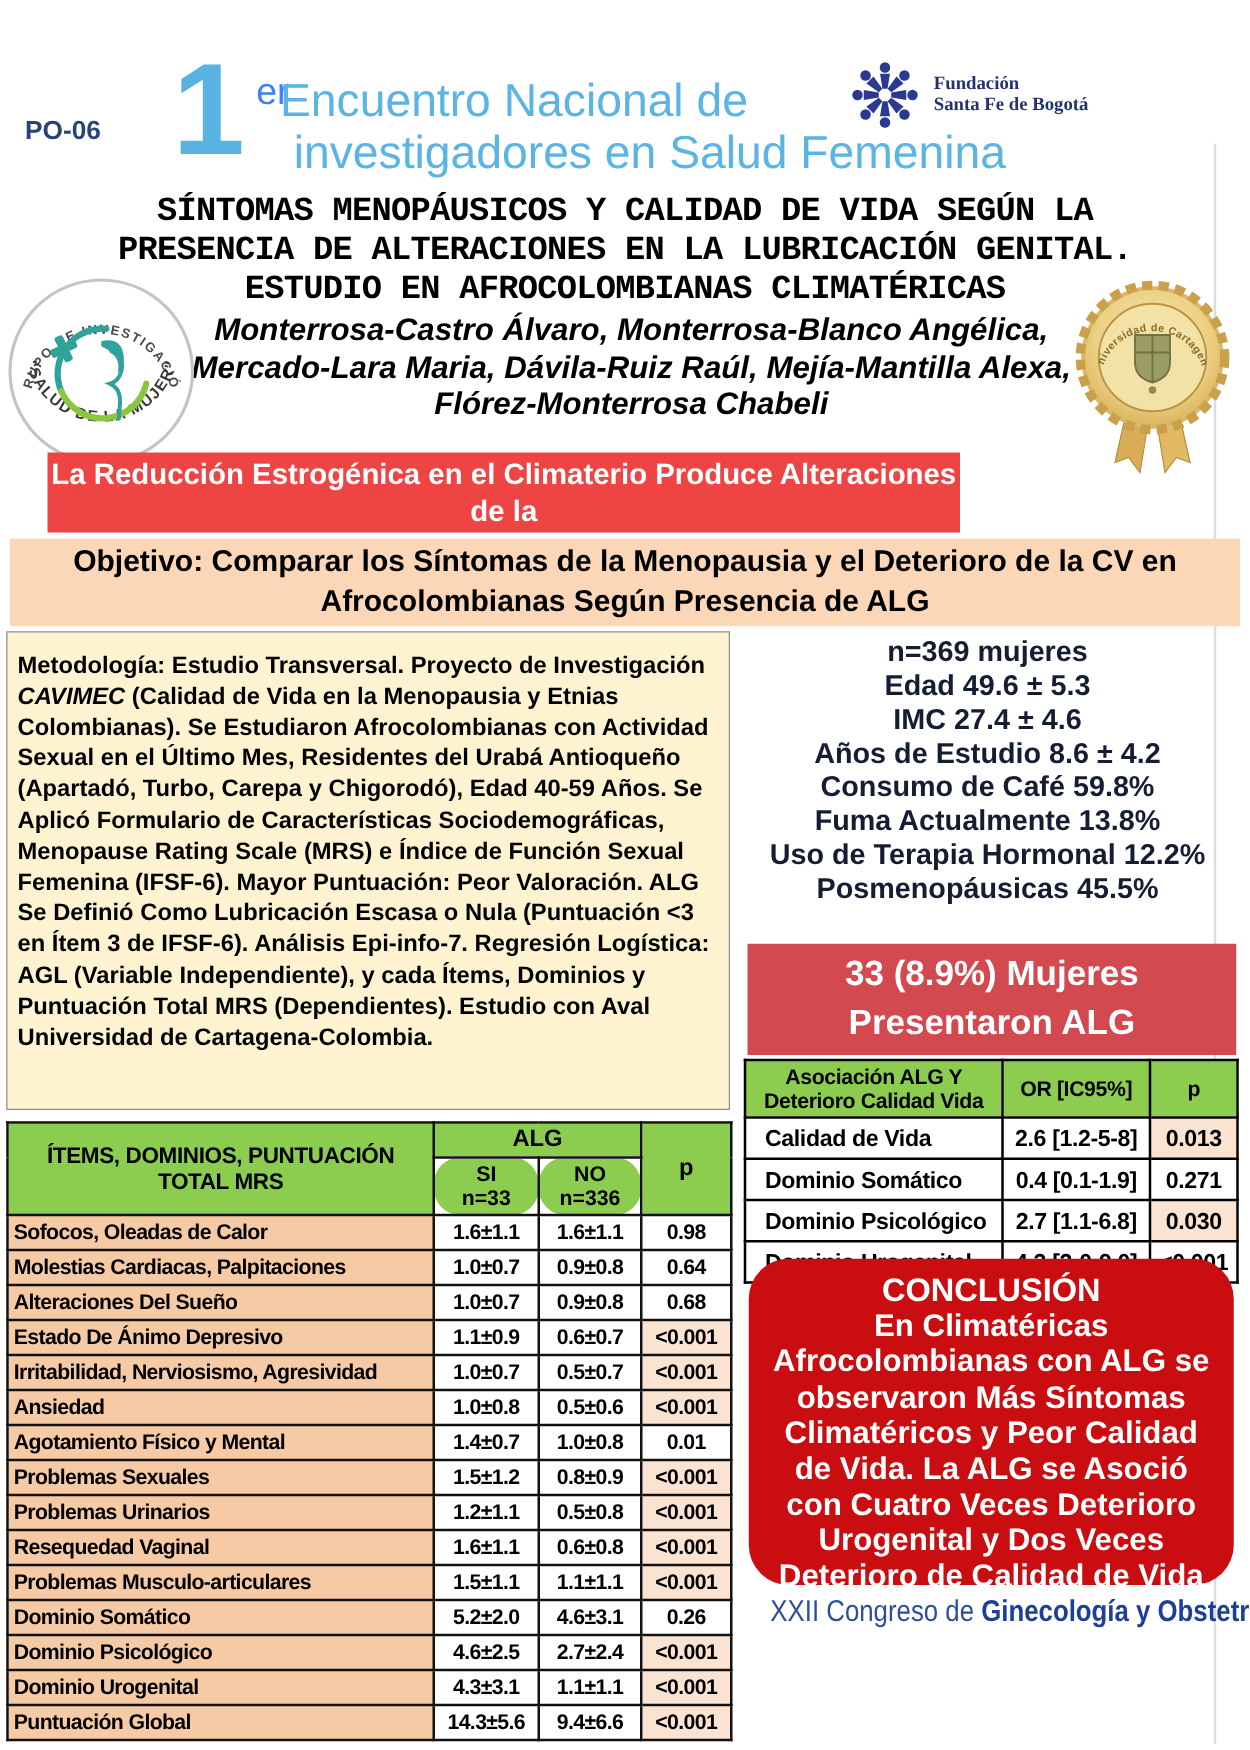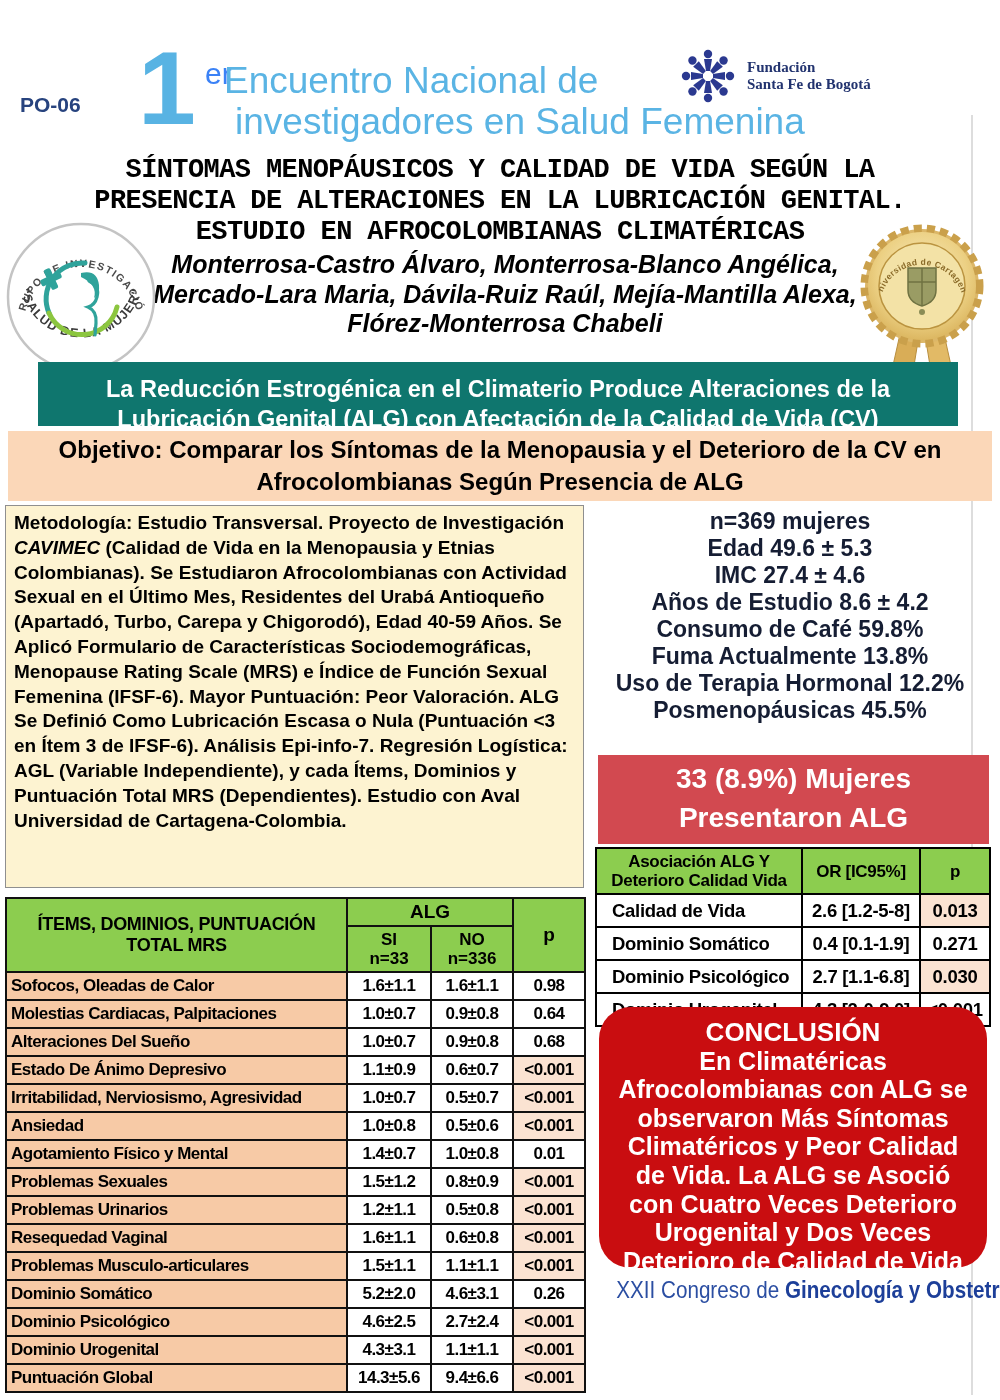--- a/index.html
+++ b/index.html
@@ -17,30 +17,30 @@
                color:#22336f; font-weight:600; margin-top:13px; }
 
   .title   { position:absolute; left:0; right:0; top:155px; text-align:center;
              font-size:27px; font-weight:700; line-height:31px; letter-spacing:-0.6px;font-family:Liberation Mono, monospace; }
   .authors { position:absolute; left:145px; right:135px; top:250px; text-align:center;
              font-size:25px; font-weight:700; font-style:italic; line-height:29.5px; }
 
   .grp-logo { position:absolute; left:5px;  top:221px; }
   .medal    { position:absolute; left:856px; top:218px; }
 
-  .banner-green { position:absolute; left:38px; top:362px; width:920px; height:64px;
-                  background:#0f766e; color:#fff; font-weight:700; font-size:23.5px;
-                  line-height:30px; text-align:center; padding-top:12px; box-sizing:border-box; }
+  .banner-green { position:absolute; left:38px; top:362px; width:730px; height:64px;
+                  background:#ef4444; color:#fff; font-weight:700; font-size:23.5px;
+                  line-height:30px; text-align:center; padding-top:2px; box-sizing:border-box; }
   .banner-obj   { position:absolute; left:8px; top:431px; width:984px; height:70px;
                   background:#fbd7b8; font-weight:700; font-size:24px; line-height:31.5px;
                   text-align:center; padding-top:3px; box-sizing:border-box; }
 
   .methods { position:absolute; left:5px; top:505px; width:579px; height:383px;
              background:#fdf3d1; border:1px solid #8f8f8f; box-sizing:border-box;
-             padding:5px 8px; font-size:19px; font-weight:700; line-height:24.8px; }
+             padding:15px 8px; font-size:19px; font-weight:700; line-height:24.8px; }
   .methods i { font-style:italic; }
 
   .stats { position:absolute; left:588px; top:508px; width:404px; text-align:center;
            font-size:23px; font-weight:700; line-height:27px; color:#151d33; }
 
   .banner-alg { position:absolute; left:598px; top:755px; width:391px; height:89px;
                 background:#d24950; color:#fff; text-align:center; font-size:28px;
                 font-weight:700; line-height:39px; padding-top:4px; box-sizing:border-box; }
 
   table { border-collapse:collapse; table-layout:fixed; }
@@ -63,21 +63,21 @@
   .congress { position:absolute; left:588px; top:1276px; width:404px; text-align:center;
               font-size:24px; color:#2b4ea2; white-space:nowrap;
               transform:scaleX(0.86); transform-origin:center; }
   .congress b { font-weight:700; color:#1d3f99; }
 
   .mrs { position:absolute; left:5px; top:897px; width:579px; }
   .mrs th, .mrs td { border:2px solid #111; }
   .mrs th { background:#8ccd4f; font-weight:700; }
   .mrs th.big { font-size:18px; line-height:21px; letter-spacing:-0.3px; }
   .mrs th.alg { font-size:19px; height:24px; }
-  .mrs th.sub { font-size:17px; line-height:19px; height:42px; }
+  .mrs th.sub { font-size:17px; line-height:19px; height:42px;border-radius:21px; }
   .mrs td { height:24px; font-weight:700; letter-spacing:-0.5px; background:#fff; }
   .mrs td.lbl { background:#f7caa6; text-align:left; padding-left:4px; font-size:17px; white-space:nowrap; }
   .mrs td.num { text-align:center; font-size:17px; }
   .mrs td.hl  { background:#fbe3d2; }
 
   .right-rule { position:absolute; left:971px; top:115px; width:2px; height:1280px; background:#ddd; }
 </style>
 </head>
 <body>
 

